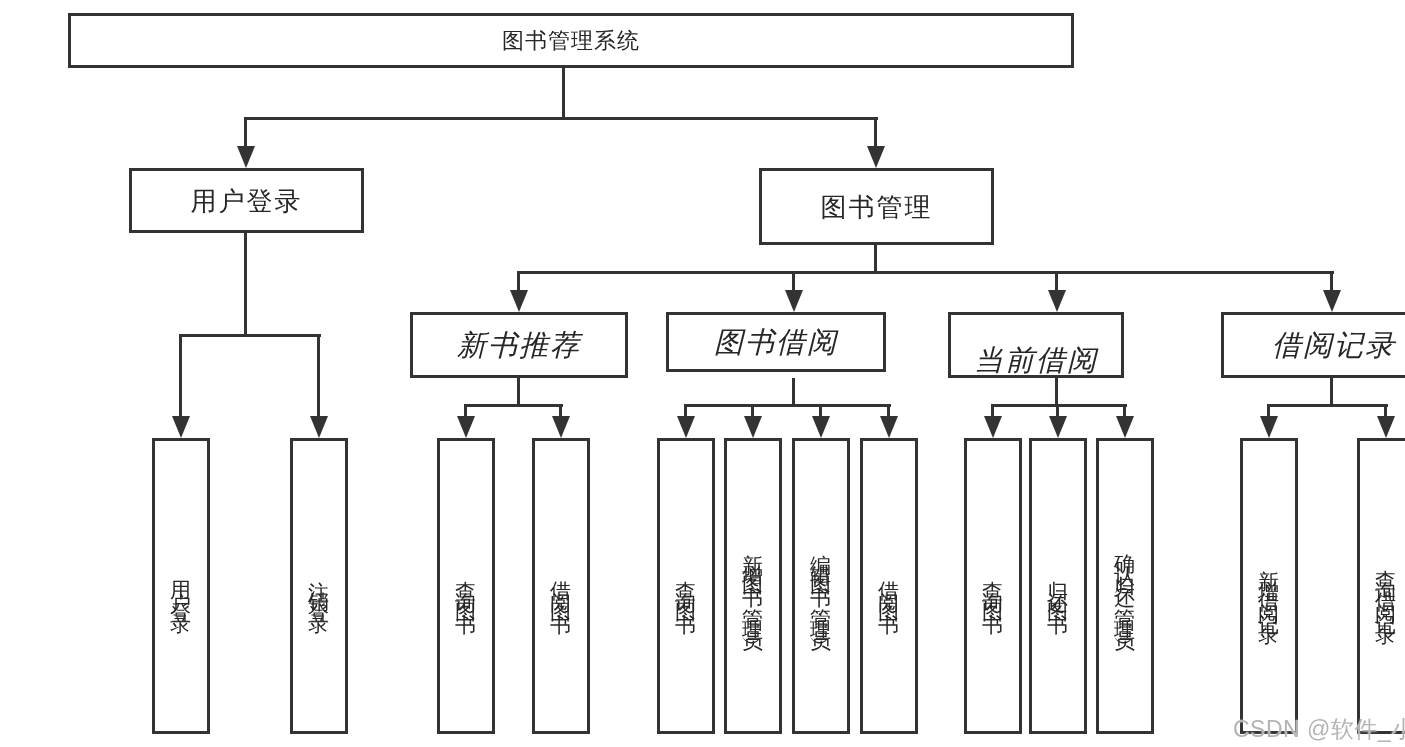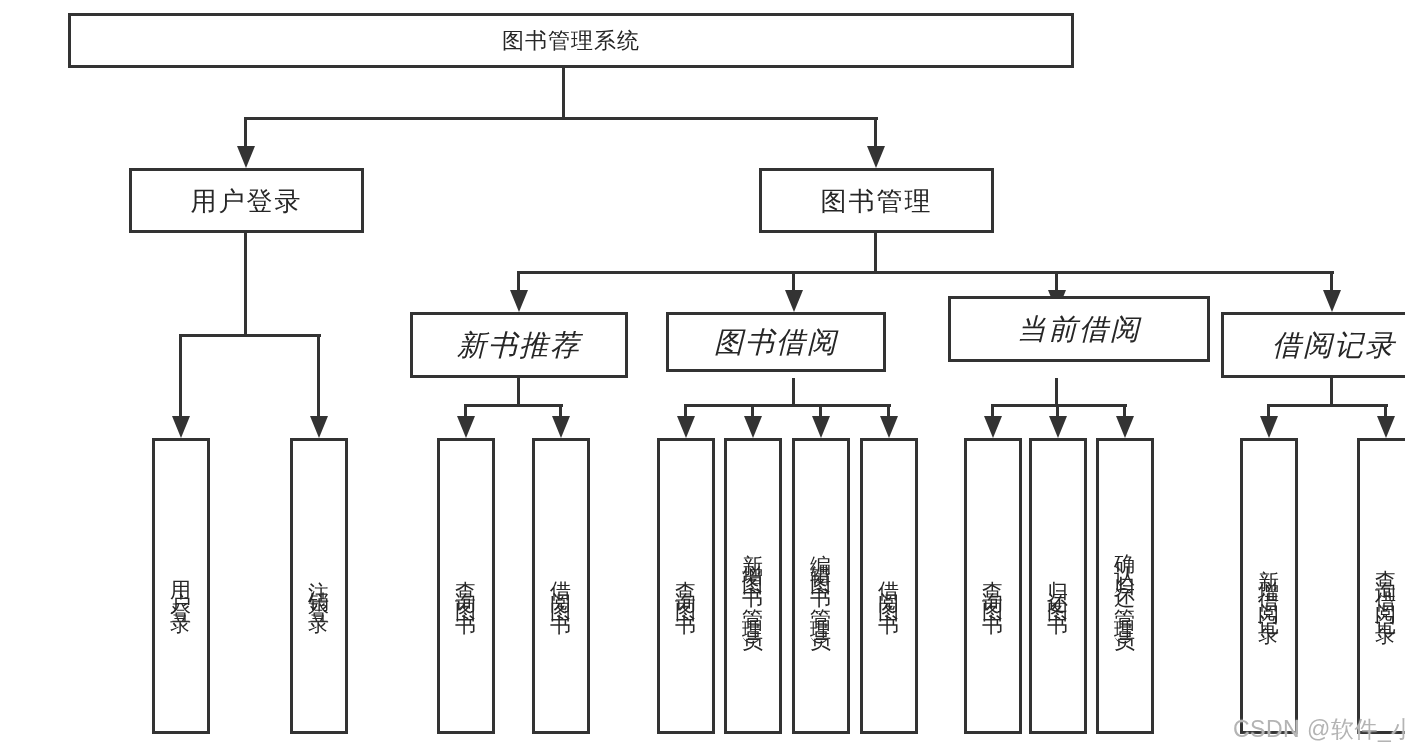--- a/index.html
+++ b/index.html
@@ -72,21 +72,21 @@
   <div class="vl" style="left:515px;top:68px;height:50px;"></div>
   <div class="hl" style="left:197px;top:117px;width:634px;"></div>
   <div class="vl" style="left:197px;top:118px;height:34px;"></div>
   <div class="ar" style="left:190px;top:146px;"></div>
   <div class="vl" style="left:827px;top:118px;height:34px;"></div>
   <div class="ar" style="left:820px;top:146px;"></div>
 
   <div class="node h lvl2" style="left:82px;top:168px;width:235px;height:65px;">
     <span>用户登录</span>
   </div>
-  <div class="node h lvl2" style="left:712px;top:168px;width:235px;height:65px;">
+  <div class="node h lvl2" style="left:712px;top:168px;width:235px;height:77px;">
     <span>图书管理</span>
   </div>
 
   <div class="vl" style="left:197px;top:233px;height:103px;"></div>
   <div class="hl" style="left:132px;top:334px;width:142px;"></div>
   <div class="vl" style="left:132px;top:336px;height:84px;"></div>
   <div class="ar" style="left:125px;top:416px;"></div>
   <div class="vl" style="left:270px;top:336px;height:84px;"></div>
   <div class="ar" style="left:263px;top:416px;"></div>
 
@@ -100,21 +100,21 @@
   <div class="ar" style="left:1001px;top:290px;"></div>
   <div class="vl" style="left:1283px;top:273px;height:21px;"></div>
   <div class="ar" style="left:1276px;top:290px;"></div>
 
   <div class="node h lvl3" style="left:363px;top:312px;width:218px;height:66px;">
     <span>新书推荐</span>
   </div>
   <div class="node h lvl3" style="left:619px;top:312px;width:220px;height:60px;">
     <span>图书借阅</span>
   </div>
-  <div class="node h lvl3" style="left:901px;top:296px;width:262px;height:66px;">
+  <div class="node h lvl3" style="left:901px;top:312px;width:176px;height:66px;align-items:flex-end;">
     <span>当前借阅</span>
   </div>
   <div class="node h lvl3" style="left:1174px;top:312px;width:226px;height:66px;">
     <span>借阅记录</span>
   </div>
 
   <div class="vl" style="left:470px;top:378px;height:28px;"></div>
   <div class="hl" style="left:417px;top:404px;width:99px;"></div>
   <div class="vl" style="left:417px;top:406px;height:14px;"></div>
   <div class="ar" style="left:410px;top:416px;"></div>

